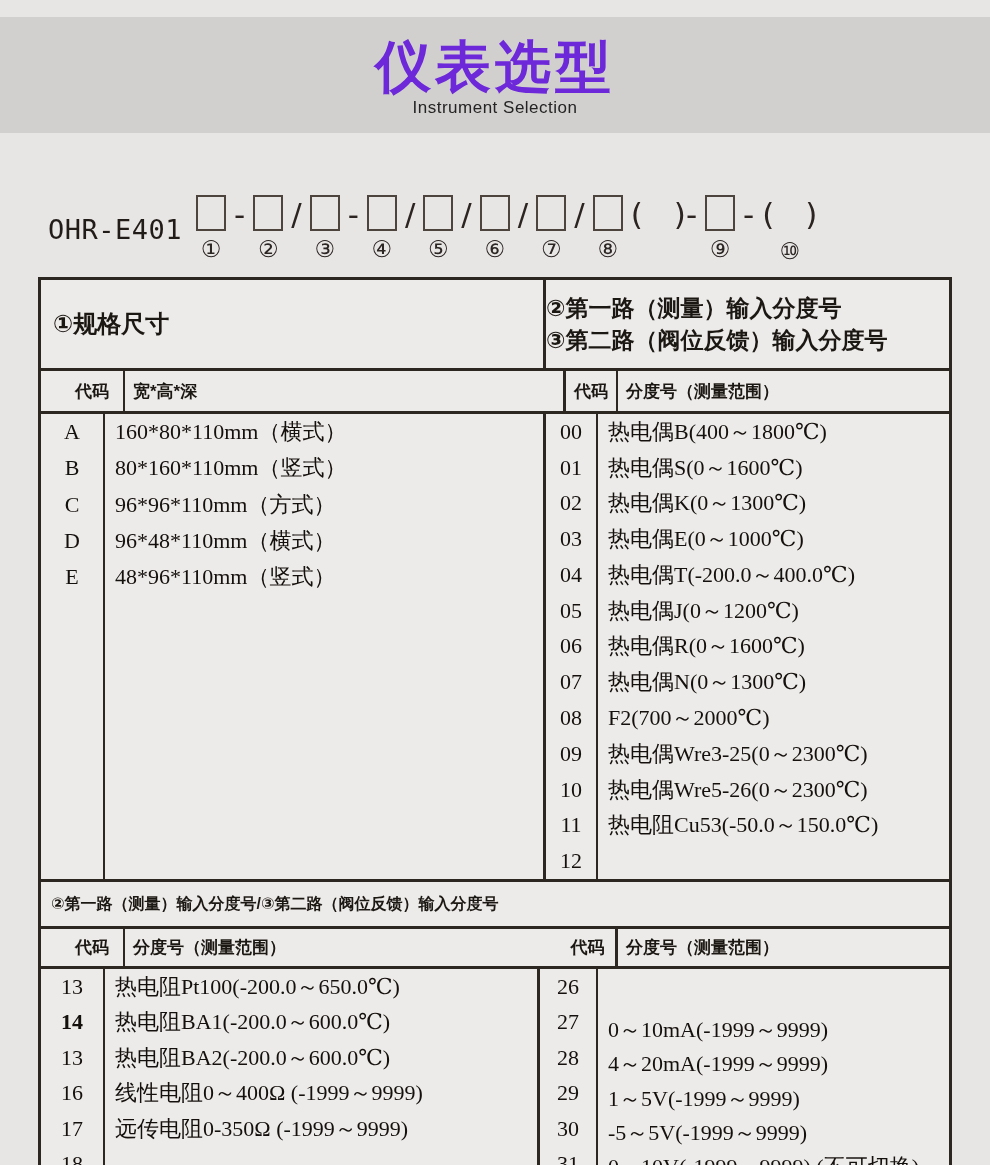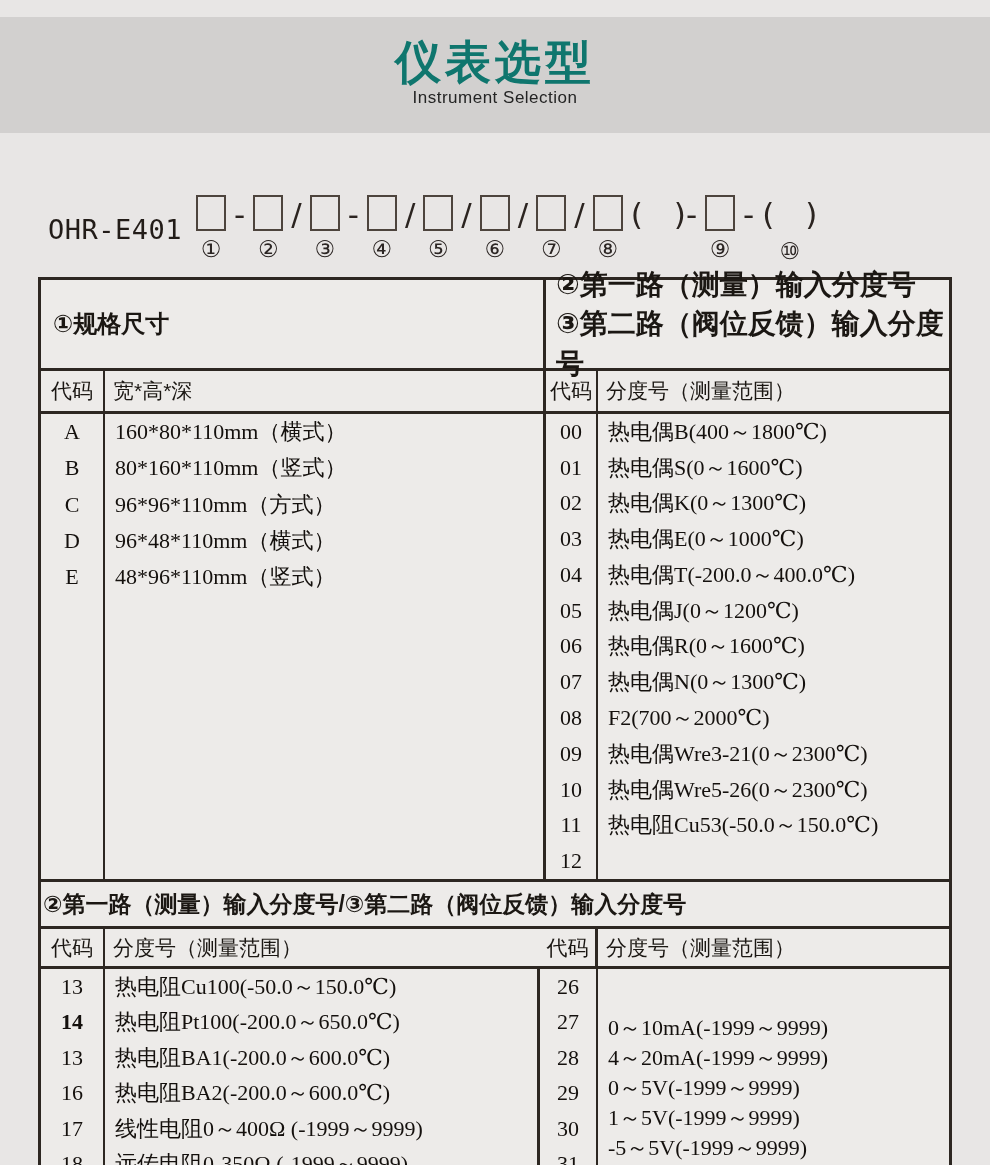--- a/index.html
+++ b/index.html
@@ -7,21 +7,21 @@
     --border:#2d2722; --text:#1b1713;
   }
   html,body{margin:0;padding:0;}
   body{
     width:990px;height:1165px;overflow:hidden;
     background:var(--page-bg);color:var(--text);
     font-family:"Liberation Sans","DejaVu Sans",sans-serif;
   }
   .top-strip{height:17px;background:var(--page-bg);}
   .title-band{height:116px;background:var(--band-bg);text-align:center;box-sizing:border-box;padding-top:22px;}
-  .title-zh{font-size:46px;font-weight:900;letter-spacing:4px;color:#0f766e;line-height:1.0;}
+  .title-zh{font-size:56px;font-weight:900;letter-spacing:4px;color:#6d28d9;line-height:1.0;}
   .title-en{font-size:17px;color:#242424;margin-top:3px;letter-spacing:0.5px;}
 
   .model-row{margin:62px 0 0 48px;display:flex;align-items:center;}
   .model-prefix{
     font-family:"DejaVu Sans Mono","Liberation Mono",monospace;
     font-size:27px;line-height:40px;letter-spacing:0.5px;margin-right:14px;color:#221c18;
   }
   .model-segments{display:flex;}
   .seg{display:flex;flex-direction:column;align-items:center;margin-right:8px;}
   .seg-box{width:30px;height:36px;border:2px solid #4d443d;box-sizing:border-box;background:transparent;}
@@ -32,40 +32,40 @@
     margin:13px 0 0 38px;width:914px;box-sizing:border-box;
     border:3px solid var(--border);border-bottom:none;background:var(--table-bg);
   }
   .cellbox{box-sizing:border-box;display:flex;align-items:center;}
   .b-thin{border-right:2px solid var(--border);}
   .b-thick{border-right:3px solid var(--border);}
   .hb{border-bottom:3px solid var(--border);}
 
   .t1-head{display:flex;height:88px;}
   .hL{width:505px;padding-left:12px;font-weight:bold;font-size:24px;}
-  .hR{flex:1;display:flex;flex-direction:column;justify-content:center;padding-left:10px;
-      font-weight:bold;font-size:28px;line-height:1.4;box-sizing:border-box;}
-  .t1-colhead,.t2-colhead{display:flex;height:40px;font-weight:normal;font-size:21px;}
+  .hR{flex:1;display:flex;flex-direction:column;justify-content:center;
+      font-weight:bold;font-size:23px;line-height:1.4;box-sizing:border-box;}
+  .t1-colhead,.t2-colhead{display:flex;height:40px;font-weight:bold;font-size:17px;padding-left:20px;}
   .t2-colhead{height:37px;}
   .ch-code{justify-content:center;}
   .ch-desc{padding-left:8px;}
   .w-code1{width:64px;} .w-desc1a{width:441px;} .w-code2a{width:52px;}
   .w-desc1b{width:435px;} .w-code2b{width:58px;}
   .w-rest{flex:1;}
 
   .t1-data{display:flex;height:465px;}
   .t2-data{display:flex;height:215px;}
   .dcol{box-sizing:border-box;display:flex;flex-direction:column;}
   .dcell{display:flex;align-items:center;box-sizing:border-box;
          font-family:"Liberation Serif","DejaVu Serif",serif;font-size:22px;color:#14100d;}
   .dcell.code{justify-content:center;}
   .dcell.desc{padding-left:10px;white-space:nowrap;}
 
-  .t2-band{height:47px;display:flex;align-items:center;padding-left:2px;
-           font-weight:bold;font-size:23px;box-sizing:border-box;}
+  .t2-band{height:47px;display:flex;align-items:center;padding-left:10px;
+           font-weight:bold;font-size:16px;box-sizing:border-box;}
 </style>
 </head>
 <body>
 
 <div class="top-strip"></div>
 
 <div class="title-band">
   <div class="title-zh">仪表选型</div>
   <div class="title-en">Instrument Selection</div>
 </div>
@@ -202,21 +202,21 @@
       <div class="dcol w-rest">
         <div class="dcell desc" style="height: 35.77px;">热电偶B(400～1800℃)</div>
         <div class="dcell desc" style="height: 35.77px;">热电偶S(0～1600℃)</div>
         <div class="dcell desc" style="height: 35.77px;">热电偶K(0～1300℃)</div>
         <div class="dcell desc" style="height: 35.77px;">热电偶E(0～1000℃)</div>
         <div class="dcell desc" style="height: 35.77px;">热电偶T(-200.0～400.0℃)</div>
         <div class="dcell desc" style="height: 35.77px;">热电偶J(0～1200℃)</div>
         <div class="dcell desc" style="height: 35.77px;">热电偶R(0～1600℃)</div>
         <div class="dcell desc" style="height: 35.77px;">热电偶N(0～1300℃)</div>
         <div class="dcell desc" style="height: 35.77px;">F2(700～2000℃)</div>
-        <div class="dcell desc" style="height: 35.77px;">热电偶Wre3-21(0～2300℃)</div>
+        <div class="dcell desc" style="height: 35.77px;">热电偶Wre3-25(0～2300℃)</div>
         <div class="dcell desc" style="height: 35.77px;">热电偶Wre5-26(0～2300℃)</div>
         <div class="dcell desc" style="height: 35.77px;">热电阻Cu53(-50.0～150.0℃)</div>
       </div>
     </div>
 
   <div class="t2-band hb">②第一路（测量）输入分度号/③第二路（阀位反馈）输入分度号</div>
 
   <div class="t2-colhead hb">
     <div class="cellbox ch-code w-code1 b-thin">代码</div>
     <div class="cellbox ch-desc w-desc1b">分度号（测量范围）</div>
@@ -227,38 +227,36 @@
   <div class="t2-data" id="t2-data">
       <div class="dcol w-code1 b-thin">
         <div class="dcell code" style="height: 35.5px;">13</div>
         <div class="dcell code" style="height: 35.5px; font-weight: bold;">14</div>
         <div class="dcell code" style="height: 35.5px;">13</div>
         <div class="dcell code" style="height: 35.5px;">16</div>
         <div class="dcell code" style="height: 35.5px;">17</div>
         <div class="dcell code" style="height: 35.5px;">18</div>
       </div>
       <div class="dcol w-desc1b b-thick">
-        <div class="dcell desc" style="height: 35.5px;">热电阻Cu100(-50.0～150.0℃)</div>
         <div class="dcell desc" style="height: 35.5px;">热电阻Pt100(-200.0～650.0℃)</div>
         <div class="dcell desc" style="height: 35.5px;">热电阻BA1(-200.0～600.0℃)</div>
         <div class="dcell desc" style="height: 35.5px;">热电阻BA2(-200.0～600.0℃)</div>
         <div class="dcell desc" style="height: 35.5px;">线性电阻0～400Ω (-1999～9999)</div>
         <div class="dcell desc" style="height: 35.5px;">远传电阻0-350Ω (-1999～9999)</div>
       </div>
       <div class="dcol w-code2b b-thin">
         <div class="dcell code" style="height: 35.5px;">26</div>
         <div class="dcell code" style="height: 35.5px;">27</div>
         <div class="dcell code" style="height: 35.5px;">28</div>
         <div class="dcell code" style="height: 35.5px;">29</div>
         <div class="dcell code" style="height: 35.5px;">30</div>
         <div class="dcell code" style="height: 35.5px;">31</div>
       </div>
       <div class="dcol w-rest">
         <div class="dcell desc" style="height: 35.5px; margin-top: 44px;">0～10mA(-1999～9999)</div>
         <div class="dcell desc" style="height: 35.5px;">4～20mA(-1999～9999)</div>
-        <div class="dcell desc" style="height: 35.5px;">0～5V(-1999～9999)</div>
         <div class="dcell desc" style="height: 35.5px;">1～5V(-1999～9999)</div>
         <div class="dcell desc" style="height: 35.5px;">-5～5V(-1999～9999)</div>
         <div class="dcell desc" style="height: 35.5px;">0～10V(-1999～9999) (不可切换)</div>
       </div>
     </div>
 
 </div>
 
 </body></html>

